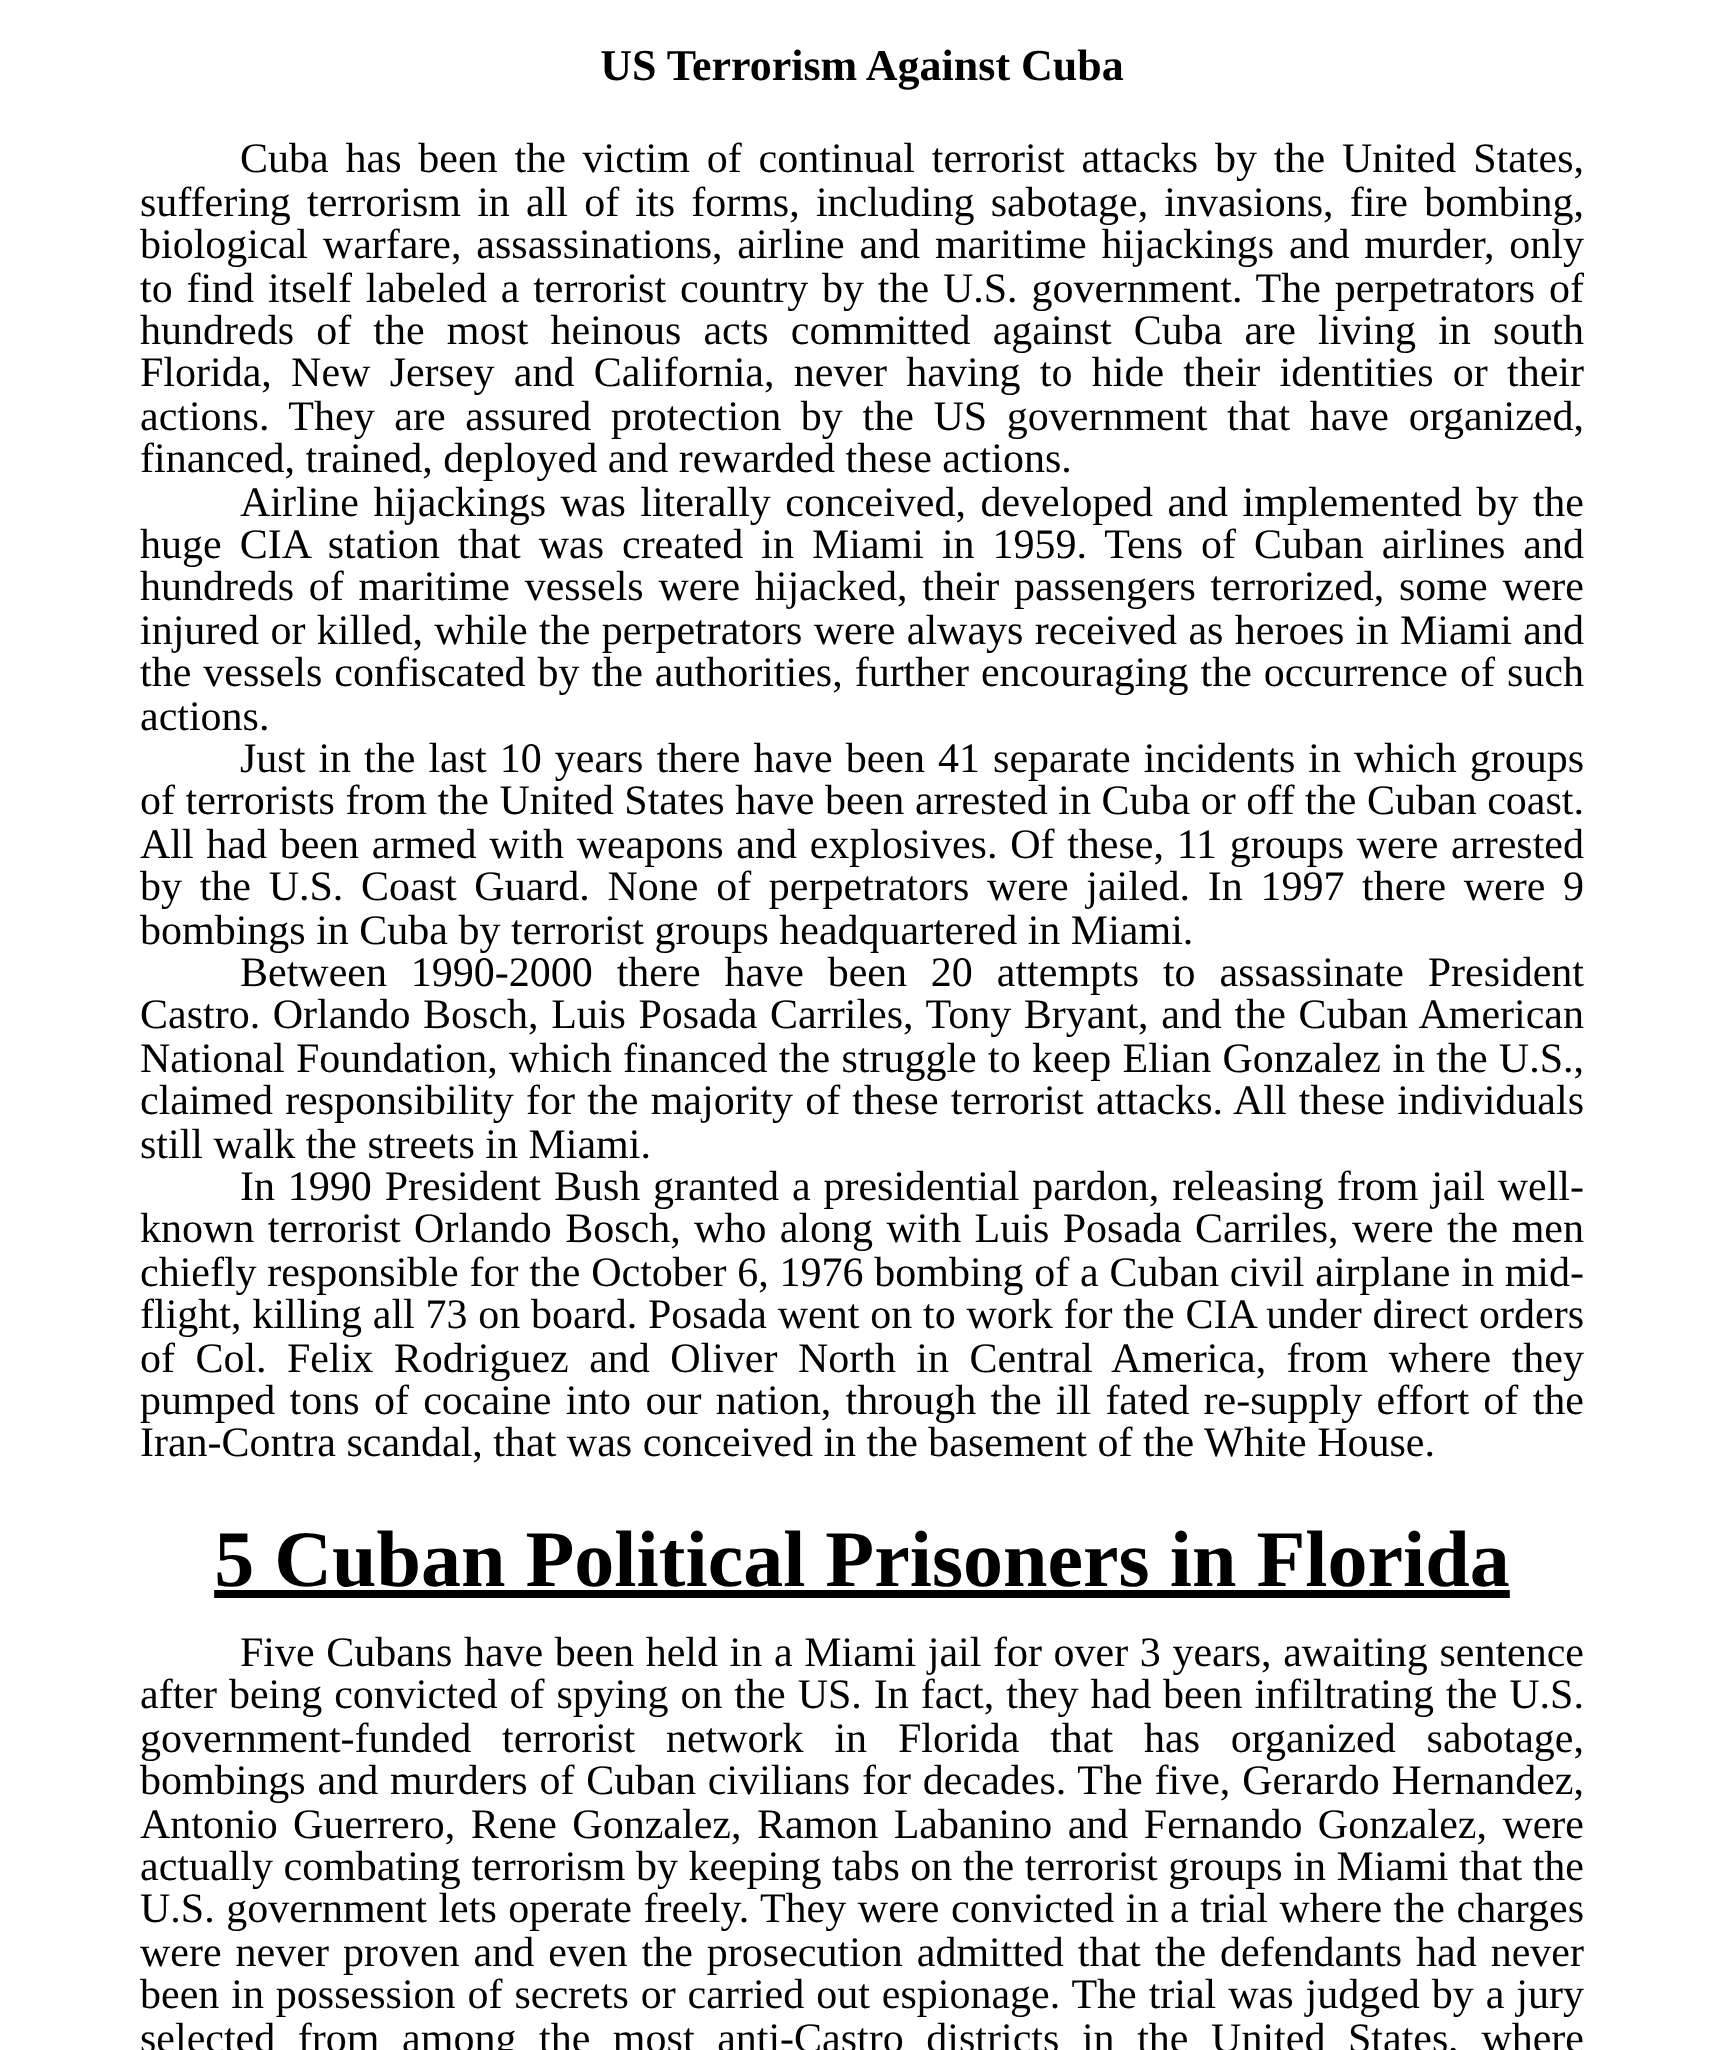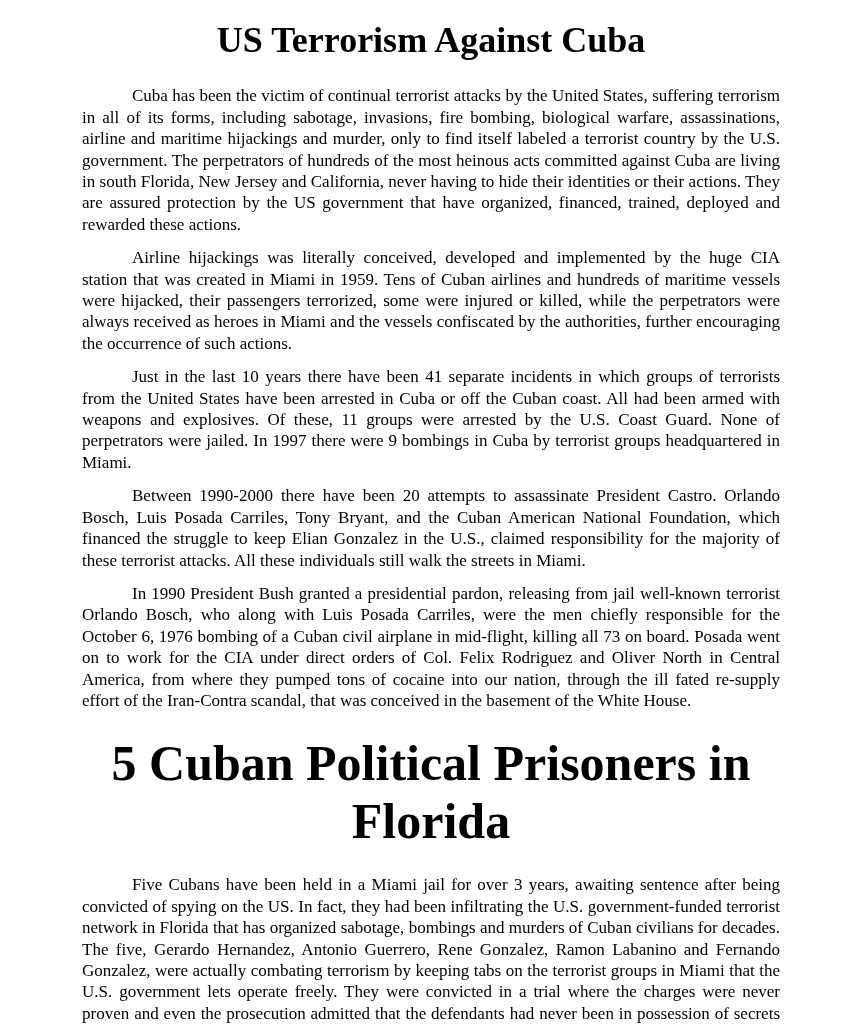--- a/index.html
+++ b/index.html
@@ -14,32 +14,33 @@
     box-sizing: border-box;
     background: #ffffff;
     color: #000000;
     padding: 14px 70px 0 70px;
     font-family: "Liberation Serif", serif;
     overflow: hidden;
   }
   .title {
     font-family: "Liberation Serif", serif;
     font-weight: bold;
-    font-size: 36px;
+    font-size: 22px;
     line-height: 1.15;
     text-align: center;
     margin: 6px 0 24px 0;
   }
   .title.second {
-    font-size: 50px;
-    margin: 24px 0 24px 0;
+    font-size: 40px;
+    margin: 24px 0 13px 0;
+    text-decoration: underline;
   }
   p.body-para {
-    margin: 12px;
-    font-size: 17px;
+    margin: 0;
+    font-size: 21px;
     line-height: 21.4px;
     text-align: justify;
     text-justify: inter-word;
   }
   p.body-para.indent {
     text-indent: 50px;
   }
   p.body-para.bold,
   .bold {
     font-weight: normal;

